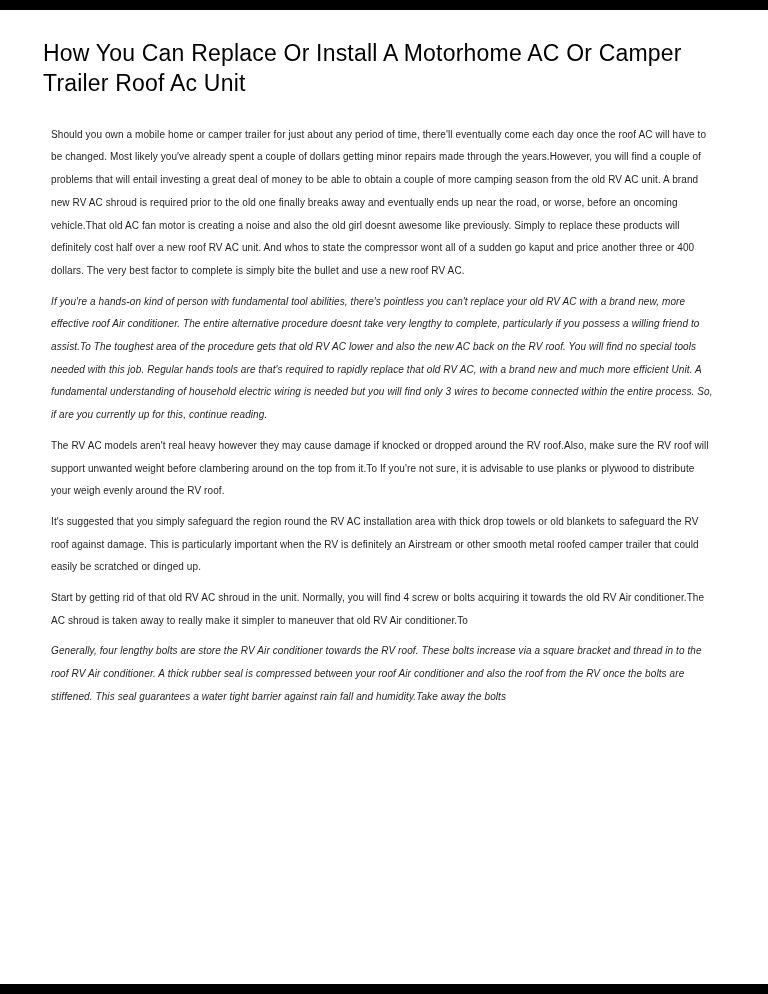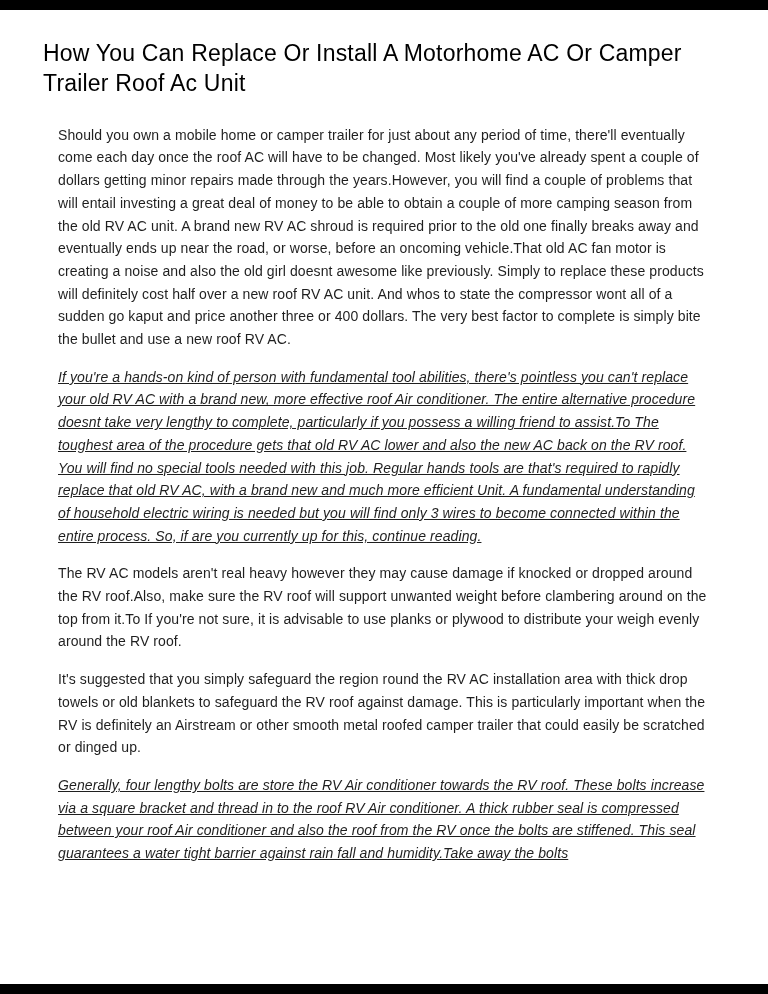--- a/index.html
+++ b/index.html
@@ -30,45 +30,45 @@
   }
   .doc-title {
     font-size: 23px;
     font-weight: 400;
     color: #000000;
     line-height: 1.32;
     margin: 0 0 25px 0;
     letter-spacing: 0.2px;
   }
   .doc-paragraph {
-    font-size: 14px;
+    font-size: 10px;
     line-height: 22.7px;
     color: #1f1f1f;
-    margin: 15px;
+    margin: 8px;
     letter-spacing: 0.1px;
   }
   .doc-paragraph.italic {
     font-style: italic;
-    text-decoration: underline;
   }
 </style>
 </head>
 <body>
 
 <div class="border-bar top"></div>
 
 <div class="page">
   <h1 class="doc-title">How You Can Replace Or Install A Motorhome AC Or Camper Trailer Roof Ac Unit</h1>
 
   <p class="doc-paragraph">Should you own a mobile home or camper trailer for just about any period of time, there'll eventually come each day once the roof AC will have to be changed. Most likely you've already spent a couple of dollars getting minor repairs made through the years.However, you will find a couple of problems that will entail investing a great deal of money to be able to obtain a couple of more camping season from the old RV AC unit. A brand new RV AC shroud is required prior to the old one finally breaks away and eventually ends up near the road, or worse, before an oncoming vehicle.That old AC fan motor is creating a noise and also the old girl doesnt awesome like previously. Simply to replace these products will definitely cost half over a new roof RV AC unit. And whos to state the compressor wont all of a sudden go kaput and price another three or 400 dollars. The very best factor to complete is simply bite the bullet and use a new roof RV AC.</p>
 
   <p class="doc-paragraph italic">If you're a hands-on kind of person with fundamental tool abilities, there's pointless you can't replace your old RV AC with a brand new, more effective roof Air conditioner. The entire alternative procedure doesnt take very lengthy to complete, particularly if you possess a willing friend to assist.To The toughest area of the procedure gets that old RV AC lower and also the new AC back on the RV roof. You will find no special tools needed with this job. Regular hands tools are that's required to rapidly replace that old RV AC, with a brand new and much more efficient Unit. A fundamental understanding of household electric wiring is needed but you will find only 3 wires to become connected within the entire process. So, if are you currently up for this, continue reading.</p>
 
   <p class="doc-paragraph">The RV AC models aren't real heavy however they may cause damage if knocked or dropped around the RV roof.Also, make sure the RV roof will support unwanted weight before clambering around on the top from it.To If you're not sure, it is advisable to use planks or plywood to distribute your weigh evenly around the RV roof.</p>
 
   <p class="doc-paragraph">It's suggested that you simply safeguard the region round the RV AC installation area with thick drop towels or old blankets to safeguard the RV roof against damage. This is particularly important when the RV is definitely an Airstream or other smooth metal roofed camper trailer that could easily be scratched or dinged up.</p>
 
+  <p class="doc-paragraph">Start by getting rid of that old RV AC shroud in the unit. Normally, you will find 4 screw or bolts acquiring it towards the old RV Air conditioner.The AC shroud is taken away to really make it simpler to maneuver that old RV Air conditioner.To</p>
 
 
   <p class="doc-paragraph italic">Generally, four lengthy bolts are store the RV Air conditioner towards the RV roof. These bolts increase via a square bracket and thread in to the roof RV Air conditioner. A thick rubber seal is compressed between your roof Air conditioner and also the roof from the RV once the bolts are stiffened. This seal guarantees a water tight barrier against rain fall and humidity.Take away the bolts</p>
 </div>
 
 <div class="border-bar bottom"></div>
 
 </body></html>

